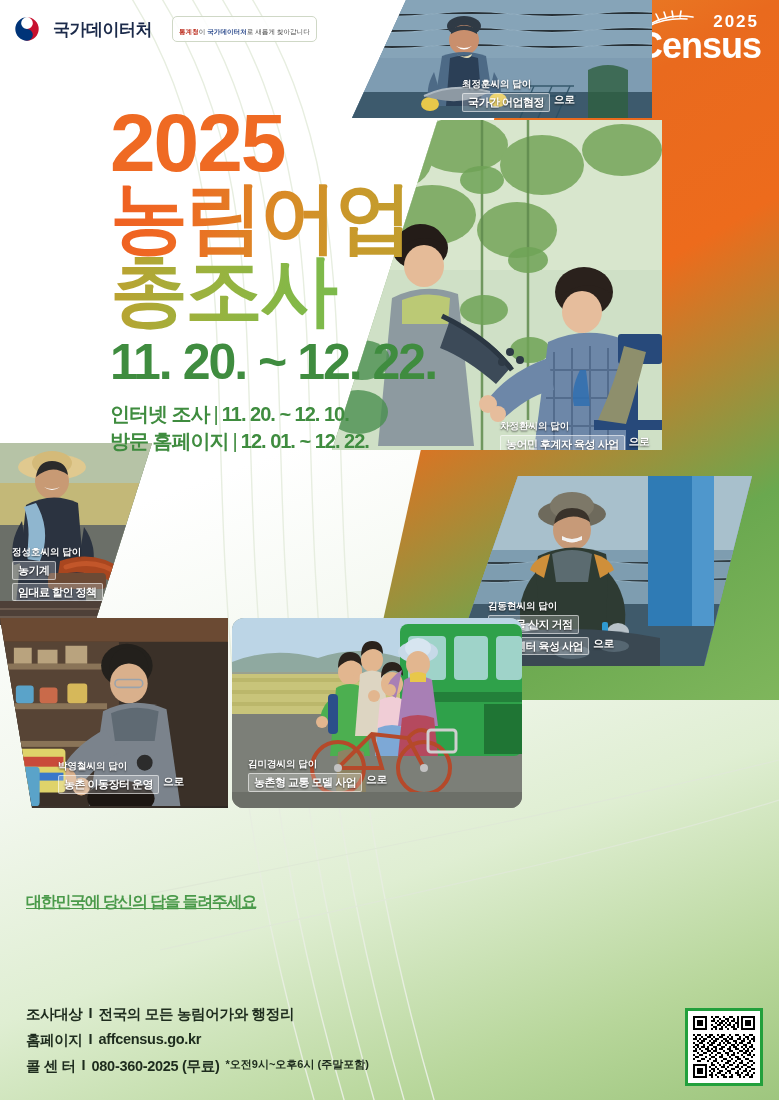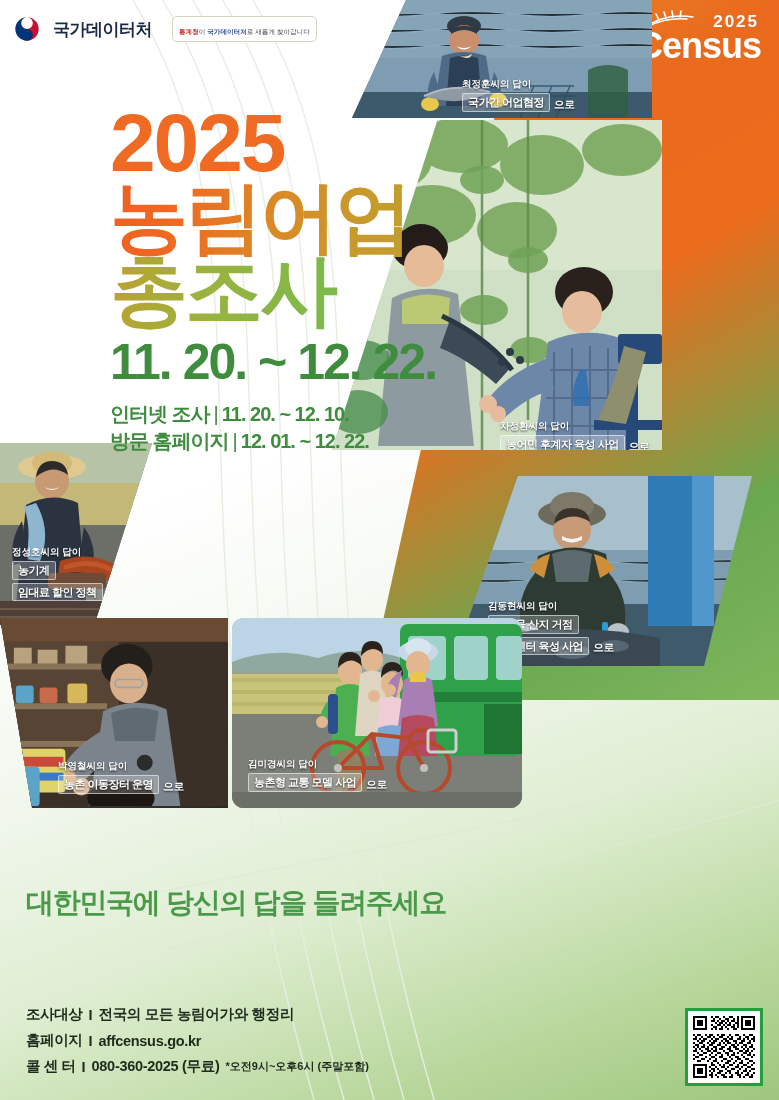--- a/index.html
+++ b/index.html
@@ -69,21 +69,21 @@
   .photo{position:absolute;overflow:hidden;}
   .photo .scene{position:absolute;inset:0;}
 
   
   .cap{position:absolute;z-index:6;color:#fff;line-height:1.3;}
   .cap .who{font-size:9.5px;font-weight:700;text-shadow:0 1px 2px rgba(0,0,0,.75);margin-bottom:3px;}
   .cap .tag{display:inline-block;font-size:11px;font-weight:800;letter-spacing:-.5px;
     background:rgba(255,255,255,.22);border:1px solid rgba(255,255,255,.55);
     padding:1px 5px;border-radius:2px;text-shadow:0 1px 2px rgba(0,0,0,.7);}
   .cap .suffix{font-size:10.5px;font-weight:700;margin-left:4px;text-shadow:0 1px 2px rgba(0,0,0,.75);}
-  .cap .r2{display:flex;align-items:flex-end;flex-wrap:nowrap;white-space:nowrap;}
+  .cap .r2{display:flex;align-items:flex-start;flex-wrap:nowrap;white-space:nowrap;}
 
   
   #p-fish-top{left:352px;top:0;width:300px;height:118px;
     clip-path:polygon(18% 0,100% 0,100% 100%,0 100%);
     background:linear-gradient(180deg,#7d9bb0 0%,#6d8ca4 45%,#54748d 100%);}
   
   #p-green{left:332px;top:120px;width:330px;height:330px;
     clip-path:polygon(32% 0,100% 0,100% 100%,0 100%);
     background:linear-gradient(150deg,#cfe0c3 0%,#9dc08a 35%,#6e9a63 70%,#b9c9ab 100%);}
   
@@ -98,25 +98,25 @@
   #p-market{left:0;top:618px;width:228px;height:190px;
     clip-path:polygon(0 0,100% 0,100% 100%,14% 100%);
     background:linear-gradient(160deg,#6b5a4b 0%,#4a3f36 55%,#2d2722 100%);}
   
   #p-bus{left:232px;top:618px;width:290px;height:190px;
     background:linear-gradient(180deg,#bcd3e2 0%,#cfd9b8 45%,#8d9188 100%);border-radius:12px;}
 
   
   .slogan{position:absolute;left:26px;top:872px;z-index:8;}
   .slogan .l1{font-size:34px;font-weight:800;letter-spacing:-1.8px;color:#3d8b3d;line-height:1.1;}
-  .slogan .l2{font-size:28px;font-weight:700;letter-spacing:-1.3px;color:#4a9a4a;line-height:1.2;margin-top:14px;}
+  .slogan .l2{font-size:16px;font-weight:700;letter-spacing:-1.3px;color:#4a9a4a;line-height:1.2;margin-top:20px;text-decoration:underline;}
 
   
   .footer{position:absolute;left:26px;top:1005px;z-index:8;}
-  .frow{display:flex;align-items:center;font-size:14.5px;color:#1d2b1d;margin-bottom:7px;white-space:nowrap;}
+  .frow{display:flex;align-items:flex-start;font-size:14.5px;color:#1d2b1d;margin-bottom:7px;white-space:nowrap;}
   .flabel{font-weight:800;letter-spacing:-.4px;}
   .fsep{font-weight:700;padding:0 6px;}
   .fval{font-weight:600;letter-spacing:-.3px;}
   .fnote{font-size:11px;font-weight:600;margin-left:6px;}
 
   .qr-wrap{position:absolute;right:16px;bottom:14px;z-index:8;
     border:3px solid #22a03c;background:#fff;padding:3px;line-height:0;}
 </style>
 </head>
 <body>

